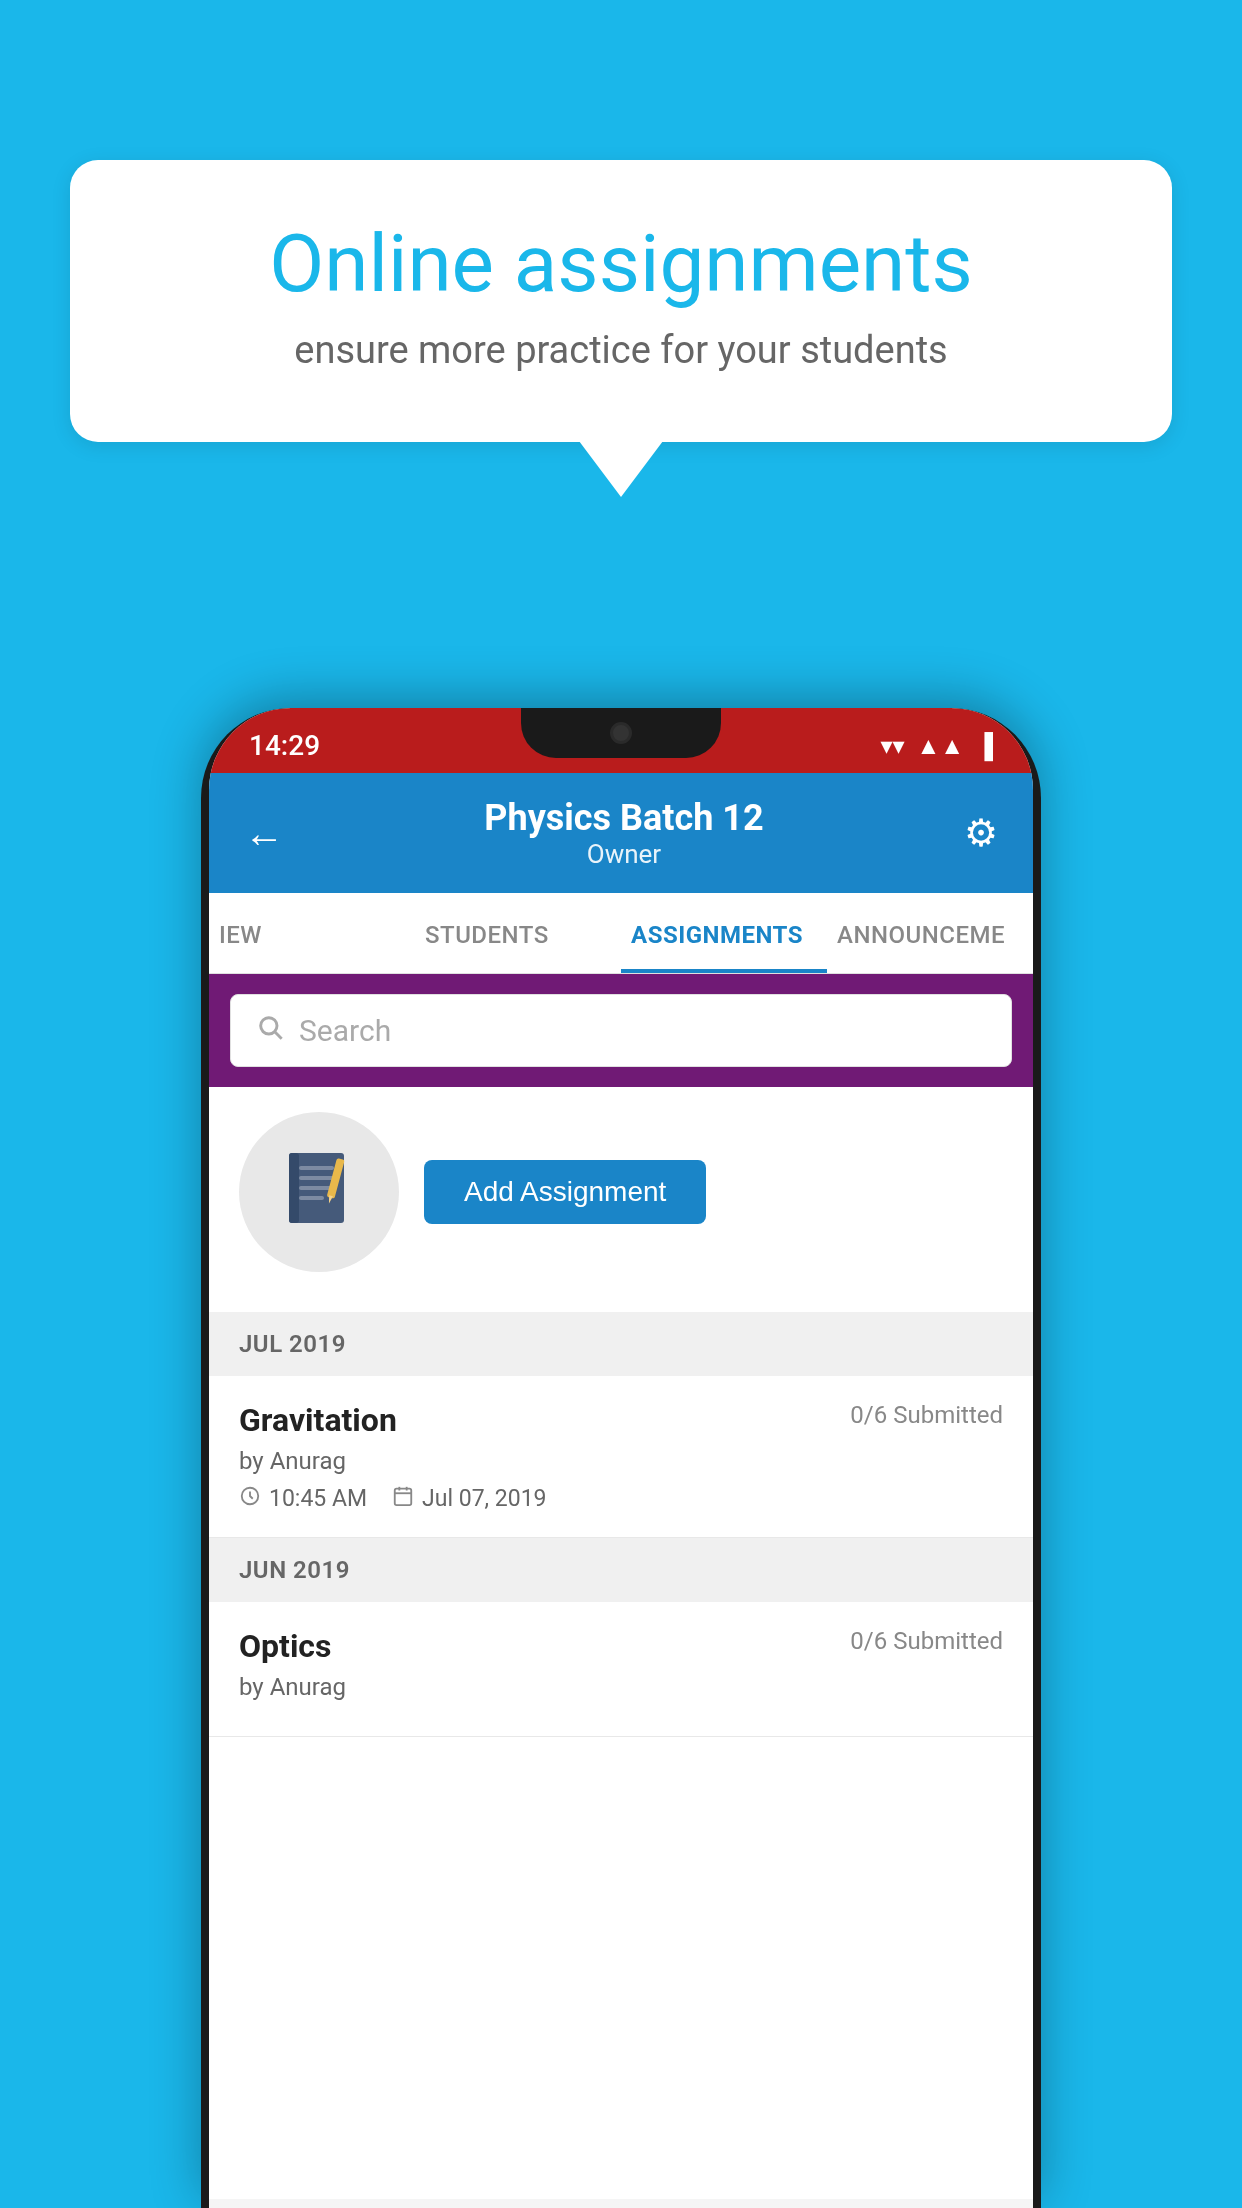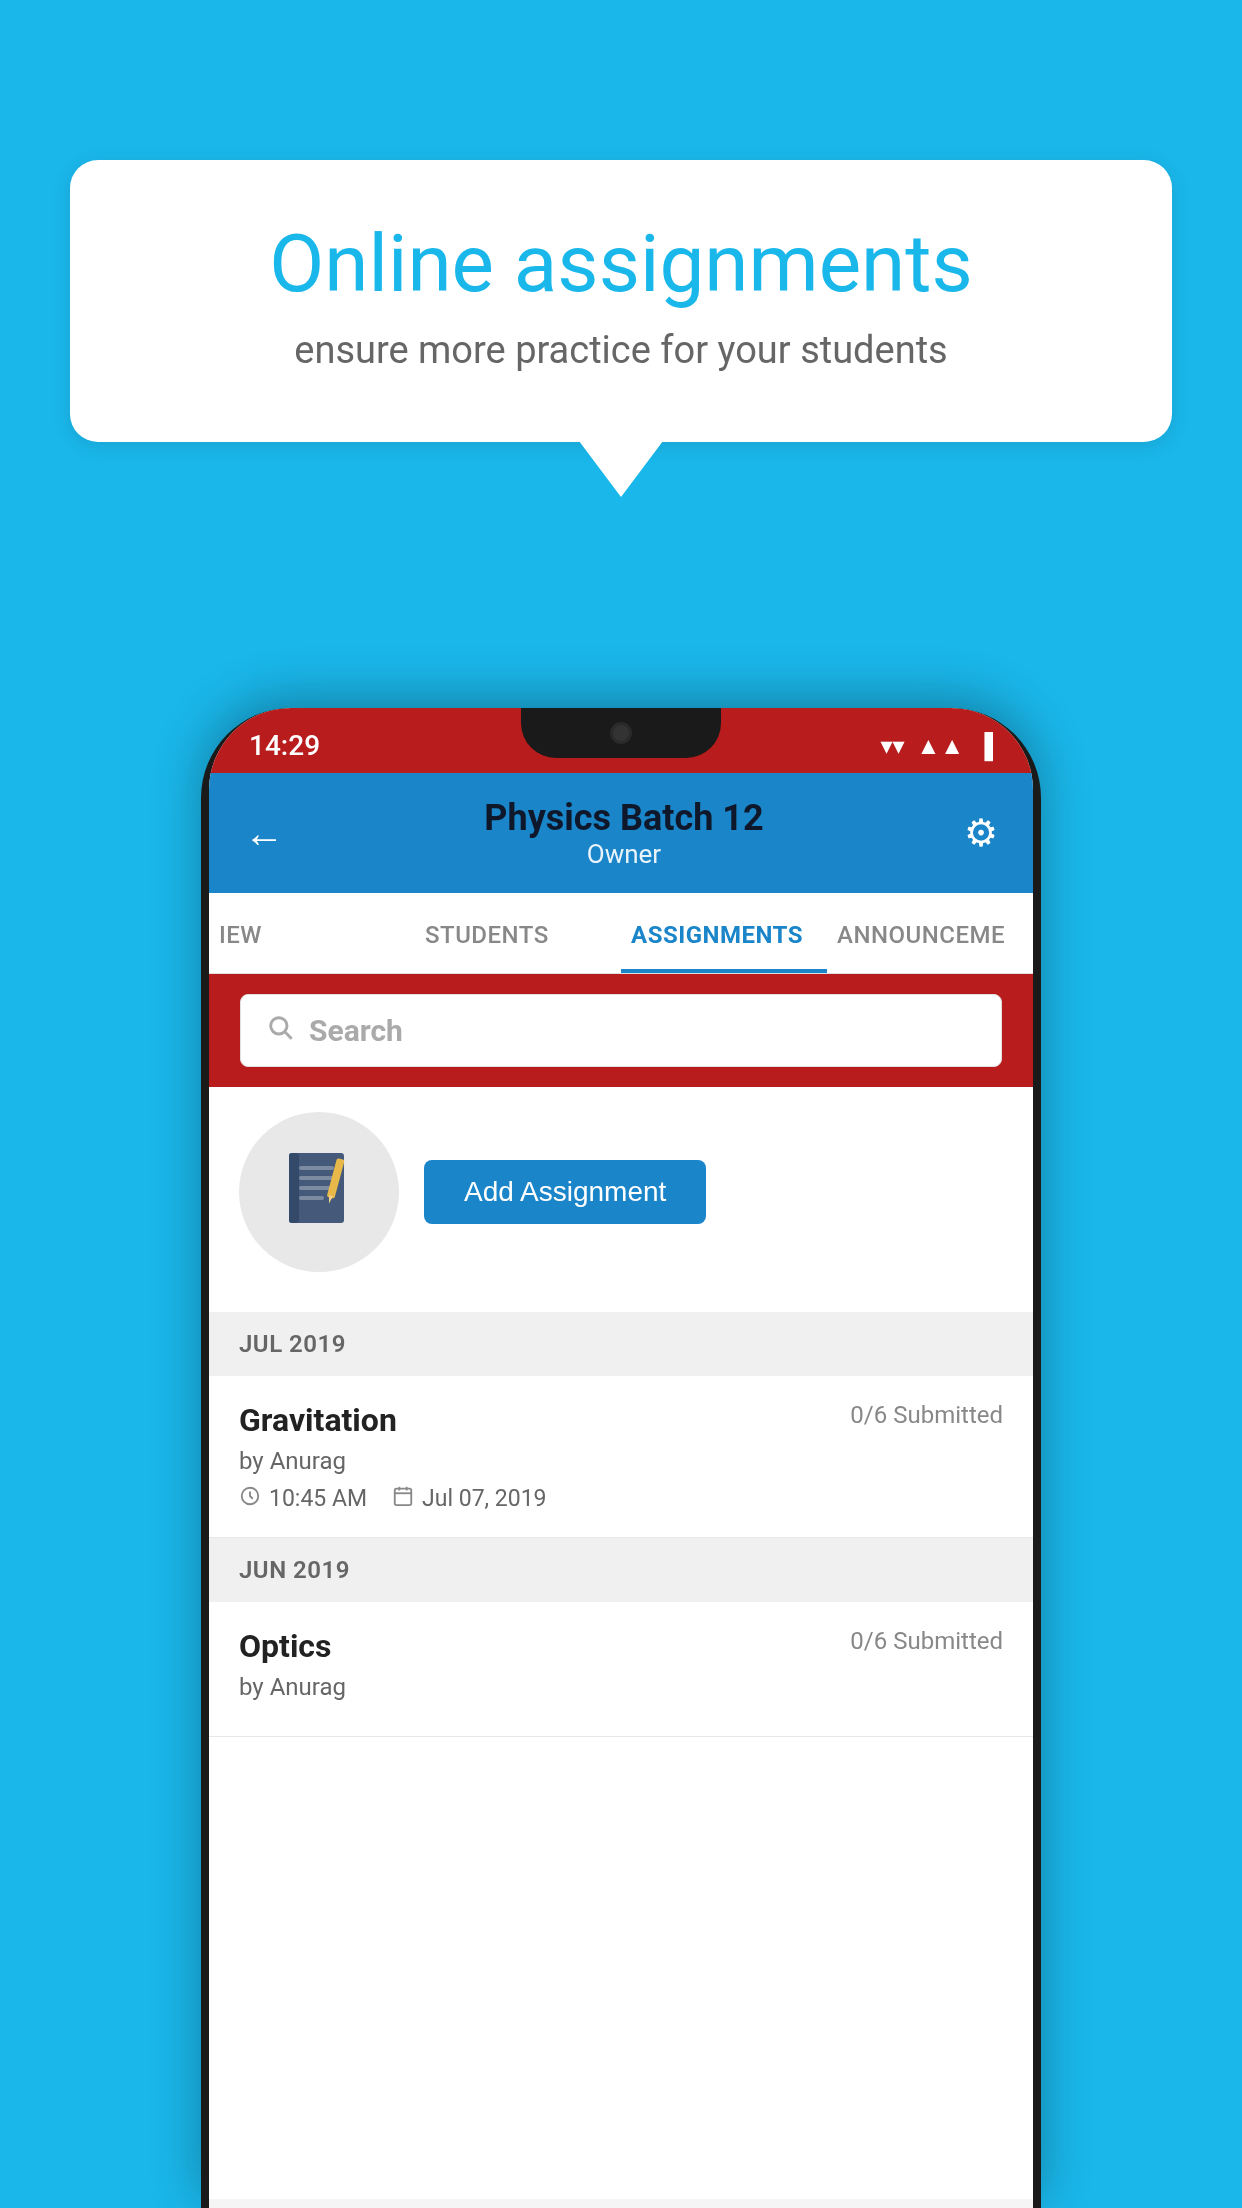--- a/index.html
+++ b/index.html
@@ -153,21 +153,21 @@
       color: white;
       font-size: 40px;
       cursor: pointer;
     }
 
     .header-center {
       text-align: center;
     }
 
     .header-title {
-      color: #0f172a;
+      color: #ffffff;
       font-size: 36px;
       font-weight: 700;
     }
 
     .header-subtitle {
       color: rgba(255,255,255,0.9);
       font-size: 26px;
     }
 
     .header-settings {
@@ -212,23 +212,22 @@
 
     
     .screen-content {
       background: white;
       height: calc(100% - 65px - 120px - 90px);
       overflow-y: auto;
     }
 
     
     .search-container {
-      padding: 20px 31px;
-      background: #b91c1c;
-      font-weight: bold;
+      padding: 20px 21px;
+      background: #701a75;
     }
 
     .search-bar {
       display: flex;
       align-items: center;
       background: white;
       border: 1px solid #e0e0e0;
       border-radius: 8px;
       padding: 18px 25px;
       gap: 15px;

